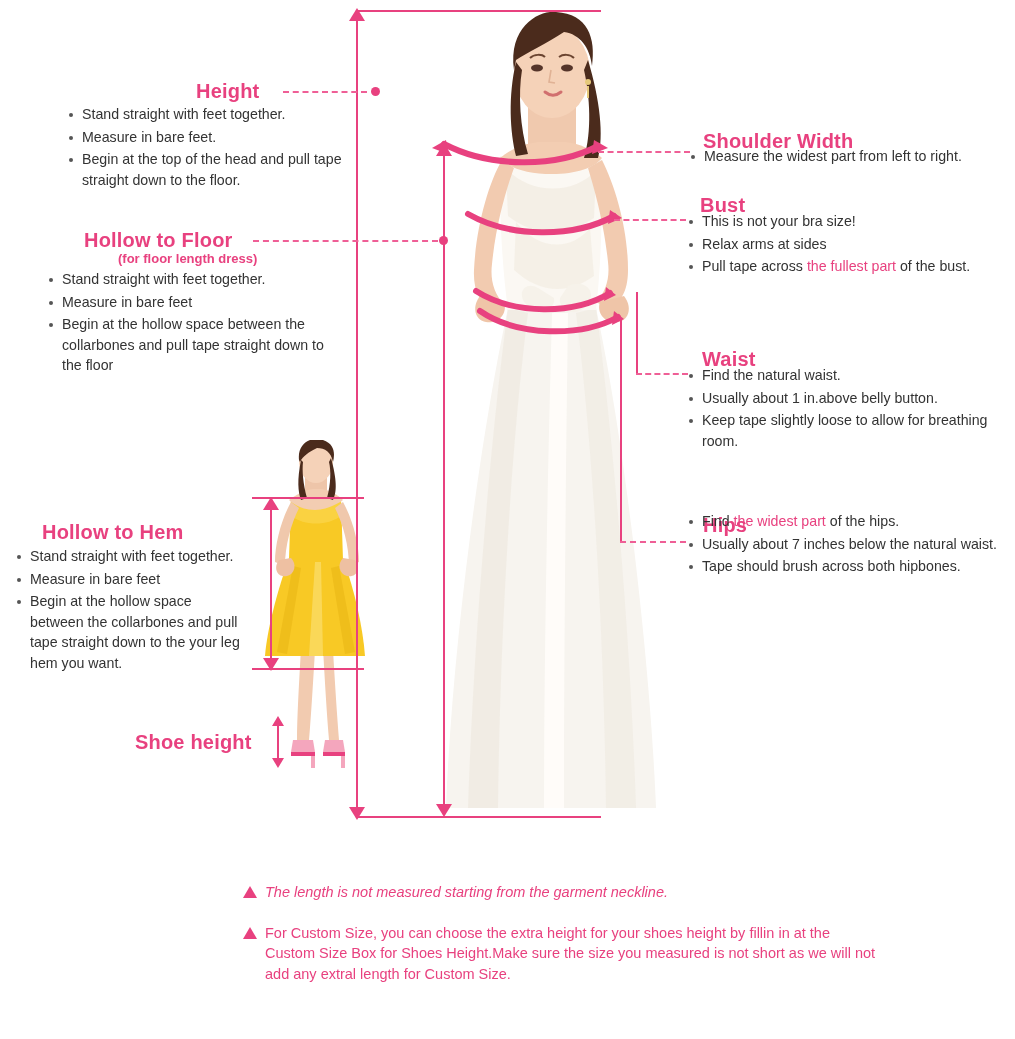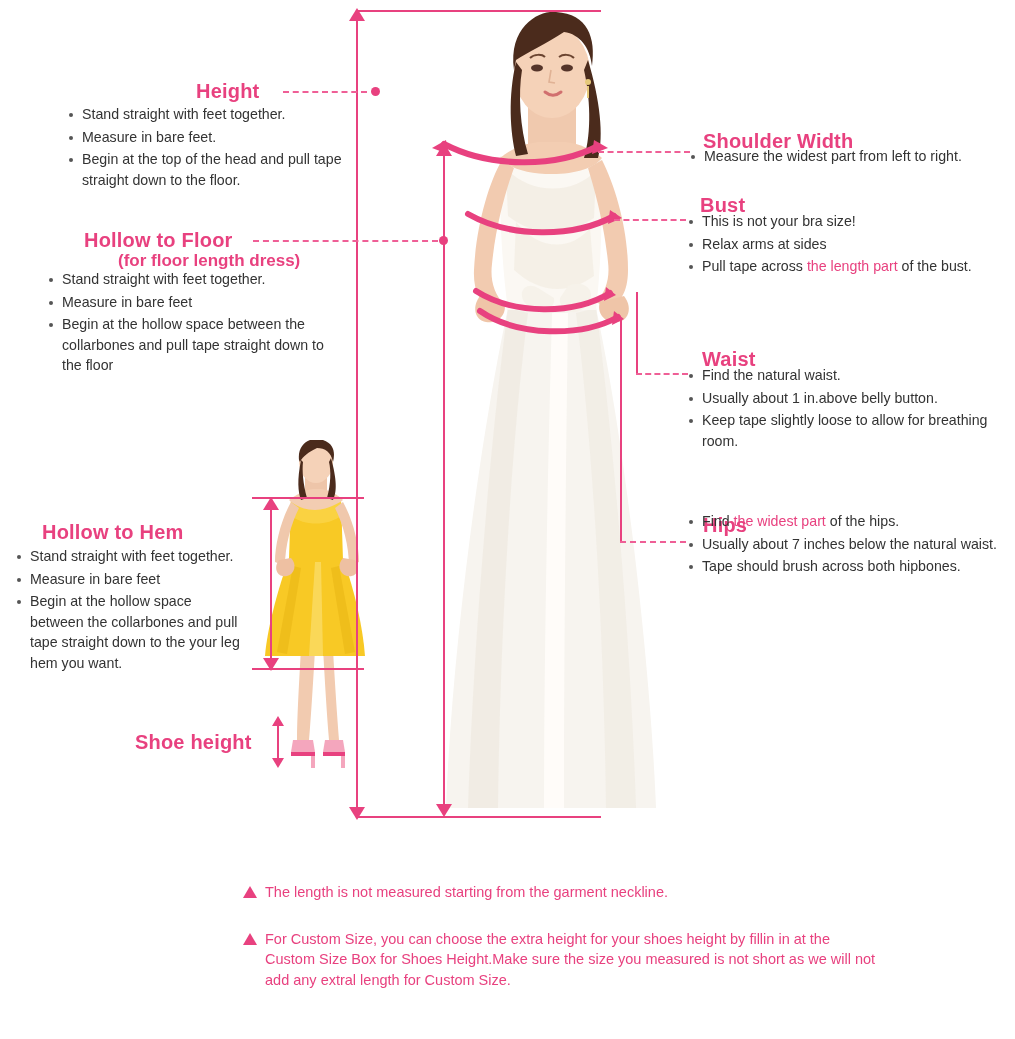--- a/index.html
+++ b/index.html
@@ -23,21 +23,21 @@
   .heading {
     color: #e8417f;
     font-weight: bold;
     font-size: 20px;
     letter-spacing: 0.2px;
     white-space: nowrap;
   }
   .subheading {
     color: #e8417f;
     font-weight: bold;
-    font-size: 17px;
+    font-size: 13px;
     white-space: nowrap;
   }
   .bullet-list {
     margin: 0;
     padding: 0;
     list-style: none;
     color: #333333;
     font-size: 14.2px;
     line-height: 1.45;
   }
@@ -261,21 +261,21 @@
     <path d="M6 8 C 48 32, 112 32, 152 10" stroke="#e8417f" stroke-width="6" fill="none" stroke-linecap="round"></path>
     <path d="M148 4 L 160 12 L 146 18 Z" fill="#e8417f"></path>
   </svg>
   <div class="abs dash-h" style="left:614px; top:219px; width:72px;"></div>
 
   <div class="abs heading" style="left:700px; top:194px;">Bust</div>
   <ul class="bullet-list" style="position:absolute; left:686px; top:211px; width:326px;">
     <li>This is not your bra size!</li>
     <li>Relax arms at sides</li>
     <li>
-      <span>Pull tape across </span><span class="pink-text">the length part</span><span> of the bust.</span>
+      <span>Pull tape across </span><span class="pink-text">the fullest part</span><span> of the bust.</span>
     </li>
   </ul>
 
   <svg class="abs" style="left:470px; top:283px;" width="146" height="34" viewBox="0 0 146 34">
     <path d="M6 8 C 44 32, 104 32, 140 10" stroke="#e8417f" stroke-width="6" fill="none" stroke-linecap="round"></path>
     <path d="M136 4 L 146 12 L 134 18 Z" fill="#e8417f"></path>
   </svg>
   <div class="abs vline" style="left:636px; top:292px; height:82px;"></div>
   <div class="abs dash-h" style="left:636px; top:373px; width:52px;"></div>
 
@@ -296,21 +296,21 @@
   <div class="abs heading" style="left:703px; top:514px;">Hips</div>
   <ul class="bullet-list" style="position:absolute; left:686px; top:511px; width:320px;">
     <li>
       <span>Find </span><span class="pink-text">the widest part</span><span> of the hips.</span>
     </li>
     <li>Usually about 7 inches below the natural waist.</li>
     <li>Tape should brush across both hipbones.</li>
   </ul>
 
   <div class="abs" style="left:243px; top:882px; width:640px;">
-    <div class="note" style="margin-bottom:26px;">
+    <div class="note" style="margin-bottom:20px;font-style:italic;">
       <span class="tri"></span>
       <span>The length is not measured starting from the garment neckline.</span>
     </div>
     <div class="note">
       <span class="tri"></span>
       <span>For Custom Size, you can choose the extra height for your shoes height by fillin in at the Custom Size Box for Shoes Height.Make sure the size you measured is not short as we will not add any extral length for Custom Size.</span>
     </div>
   </div>
 
 </div>

